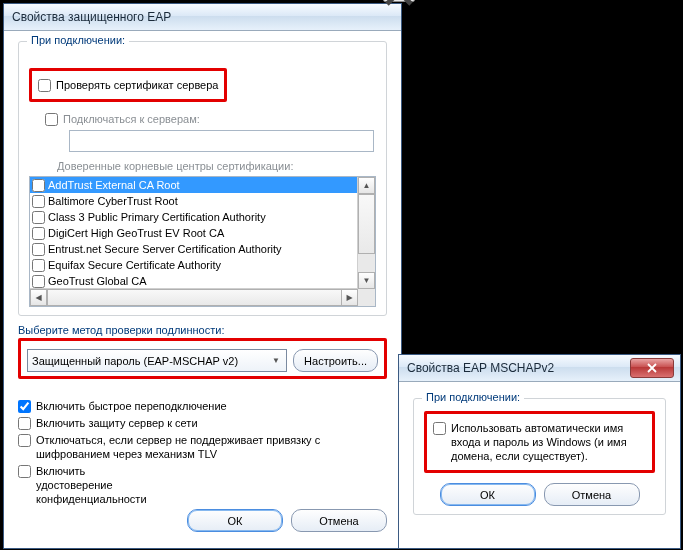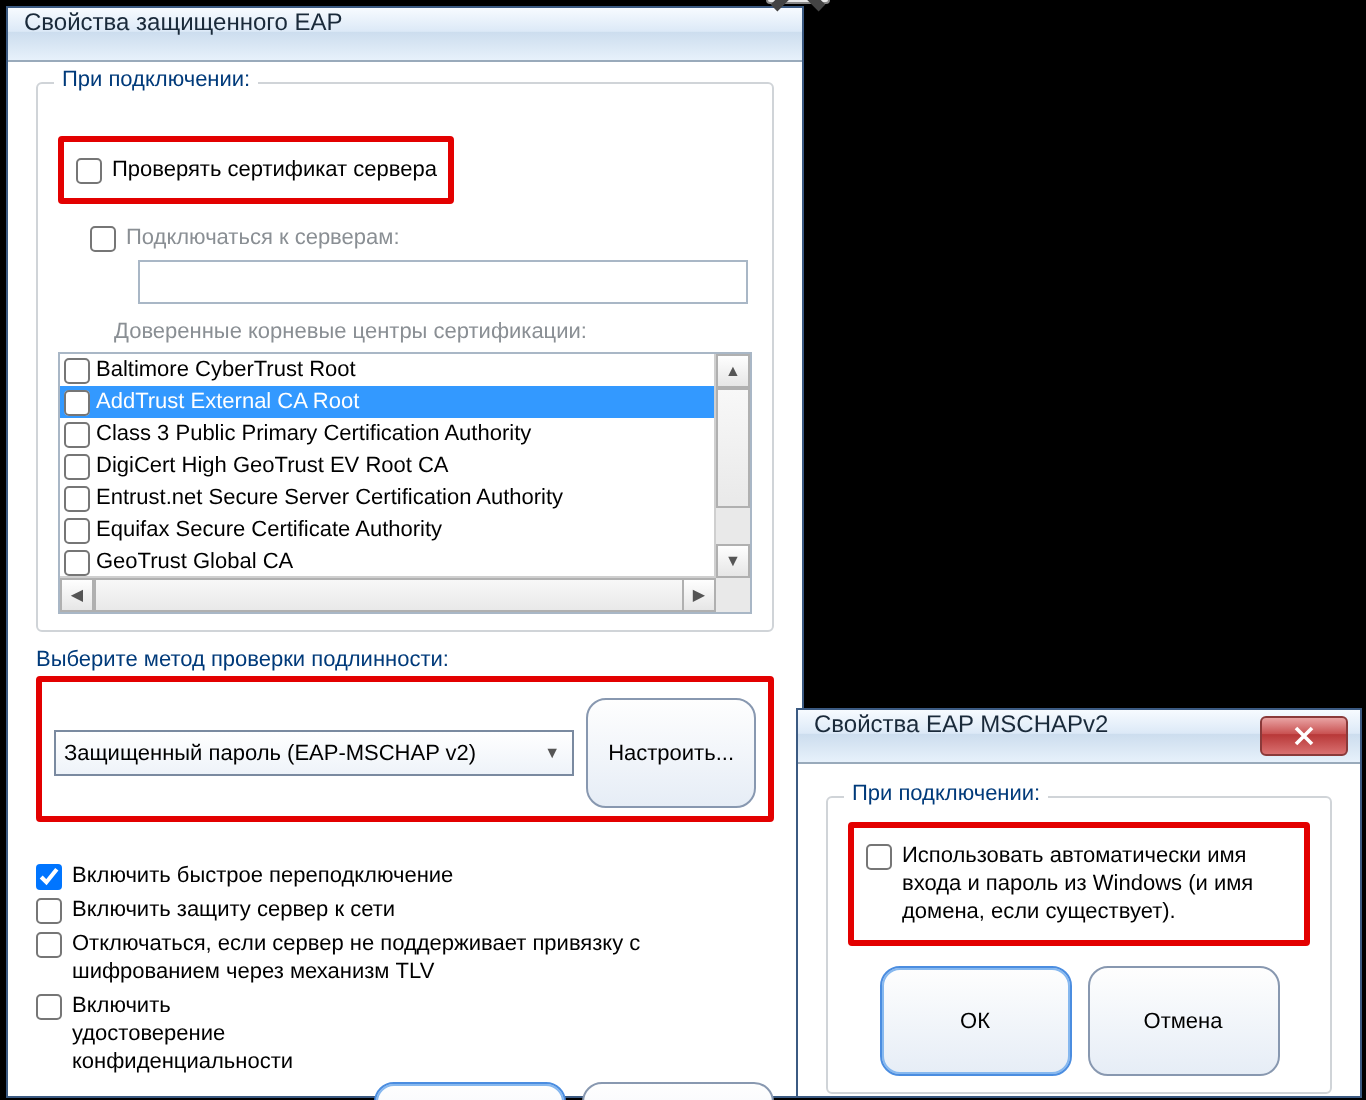--- a/index.html
+++ b/index.html
@@ -1,19 +1,19 @@
 <!DOCTYPE html>
 <html><head>
 <meta charset="utf-8">
 <style>
 html,body{margin:0;padding:0;font-family:"Segoe UI",Tahoma,sans-serif;font-size:11px;color:#000;background:#000;width:683px;height:550px;overflow:hidden}
 .window{position:absolute;background:#fff;border:1px solid #3b5a82}
 .win1{left:3px;top:3px;width:397px;height:544px}
 .win2{left:398px;top:354px;width:281px;height:193px}
-.titlebar{height:26px;background:linear-gradient(#f7fbff,#dce9f7 45%,#cde 46%,#e7f1fb);border-bottom:1px solid #9ab;position:relative;display:flex;align-items:flex-start}
+.titlebar{height:26px;background:linear-gradient(#f7fbff,#dce9f7 45%,#cde 46%,#e7f1fb);border-bottom:1px solid #9ab;position:relative;display:flex;align-items:center}
 .titlebar .title{margin-left:8px;font-size:12px;color:#1a2a3a}
 .close-btn{position:absolute;right:6px;top:3px;width:42px;height:18px;border:1px solid #8a3a3a;border-radius:3px;background:linear-gradient(#e9a3a3,#c85050 45%,#b83838 46%,#d97070);display:flex;align-items:center;justify-content:center}
 .close-btn svg{width:10px;height:10px}
 .close-mini{position:absolute;right:-14px;top:-22px;width:30px;height:18px;border:1px solid #888;border-radius:2px;background:linear-gradient(#fefefe,#e8e8e8);display:flex;align-items:center;justify-content:center}
 .body{padding:10px 14px 8px 14px;position:relative}
 .gbox{border:1px solid #d0d4d8;border-radius:3px;padding:10px 10px 8px 10px;margin-bottom:8px;position:relative}
 .gbox-legend{position:absolute;top:-8px;left:8px;background:#fff;padding:0 4px;font-size:11px;color:#003a7a}
 .chk{display:flex;align-items:flex-start;gap:5px;margin:3px 0;line-height:14px}
 .chk input{margin:1px 0 0 0;width:13px;height:13px}
 .textfield{width:calc(100% - 44px);height:20px;border:1px solid #a9b7c6;margin-left:40px;margin-top:4px;margin-bottom:6px;background:#fff}
@@ -29,24 +29,24 @@
 .scroll-v .btn.up{position:absolute;top:0;left:0}
 .scroll-v .btn.dn{position:absolute;bottom:0;left:0}
 .scroll-v .thumb{position:absolute;left:0;top:17px;width:15px;height:58px;border:1px solid #b0b0b0;background:linear-gradient(#f8f8f8,#e9e9e9)}
 .scroll-h{position:absolute;left:0;right:17px;bottom:0;height:17px;background:#e9e9e9;border-top:1px solid #cfcfcf}
 .scroll-h .btn.l{position:absolute;left:0;top:0}
 .scroll-h .btn.r{position:absolute;right:0;top:0}
 .scroll-h .thumb{position:absolute;top:0;left:17px;height:15px;width:300px;border:1px solid #b0b0b0;background:linear-gradient(#f8f8f8,#e9e9e9)}
 .corner{position:absolute;right:0;bottom:0;width:17px;height:17px;background:#e9e9e9}
 .hl-red{border:3px solid #e30000;border-radius:2px;padding:4px 6px}
 .label{font-size:11px;color:#003a7a}
-.row-auth{display:flex;gap:6px;margin-top:4px;align-items:center}
+.row-auth{display:flex;gap:6px;margin-top:4px;align-items:flex-end}
 .combo{flex:1;height:21px;border:1px solid #7a8aa0;background:linear-gradient(#fff,#eef3f9);display:flex;align-items:center;padding:0 4px;position:relative}
 .combo .arrow{position:absolute;right:2px;top:2px;width:16px;height:17px;display:flex;align-items:center;justify-content:center}
-.btnw{height:21px;border:1px solid #8898b0;background:linear-gradient(#fefefe,#e6edf6);border-radius:10px;padding:16px 10px;display:flex;align-items:center;justify-content:center;font-size:11px;cursor:pointer}
+.btnw{height:21px;border:1px solid #8898b0;background:linear-gradient(#fefefe,#e6edf6);border-radius:10px;padding:0 10px;display:flex;align-items:center;justify-content:center;font-size:11px;cursor:pointer}
 .btnw.default{border:1px solid #4b8de0;box-shadow:0 0 0 1px #86b8ef inset}
 .dlg-btns{display:flex;justify-content:center;gap:8px;margin-top:10px}
 .dlg-btns .btnw{width:74px}
 .red-arrow{position:absolute;left:398px;top:420px;width:26px;height:24px;pointer-events:none}
 .tri{font-size:8px;line-height:1;color:#555}
 .gbox2{margin-top:6px}
 </style>
 </head>
 <body>
 
@@ -72,27 +72,27 @@
 
       <label class="chk disabled" style="margin-left:16px;margin-top:10px">
         <input type="checkbox" style="">
         <span>Подключаться к серверам:</span>
       </label>
       <div class="textfield"></div>
 
       <div class="sublabel disabled">Доверенные корневые центры сертификации:</div>
       <div class="listbox">
         <div class="listinner" id="calist">
+            <div class="lrow sel">
+              <input type="checkbox" style="">
+              <span>AddTrust External CA Root</span>
+            </div>
             <div class="lrow">
               <input type="checkbox" style="">
               <span>Baltimore CyberTrust Root</span>
-            </div>
-            <div class="lrow sel">
-              <input type="checkbox" style="">
-              <span>AddTrust External CA Root</span>
             </div>
             <div class="lrow">
               <input type="checkbox" style="">
               <span>Class 3 Public Primary Certification Authority</span>
             </div>
             <div class="lrow">
               <input type="checkbox" style="">
               <span>DigiCert High GeoTrust EV Root CA</span>
             </div>
             <div class="lrow">

